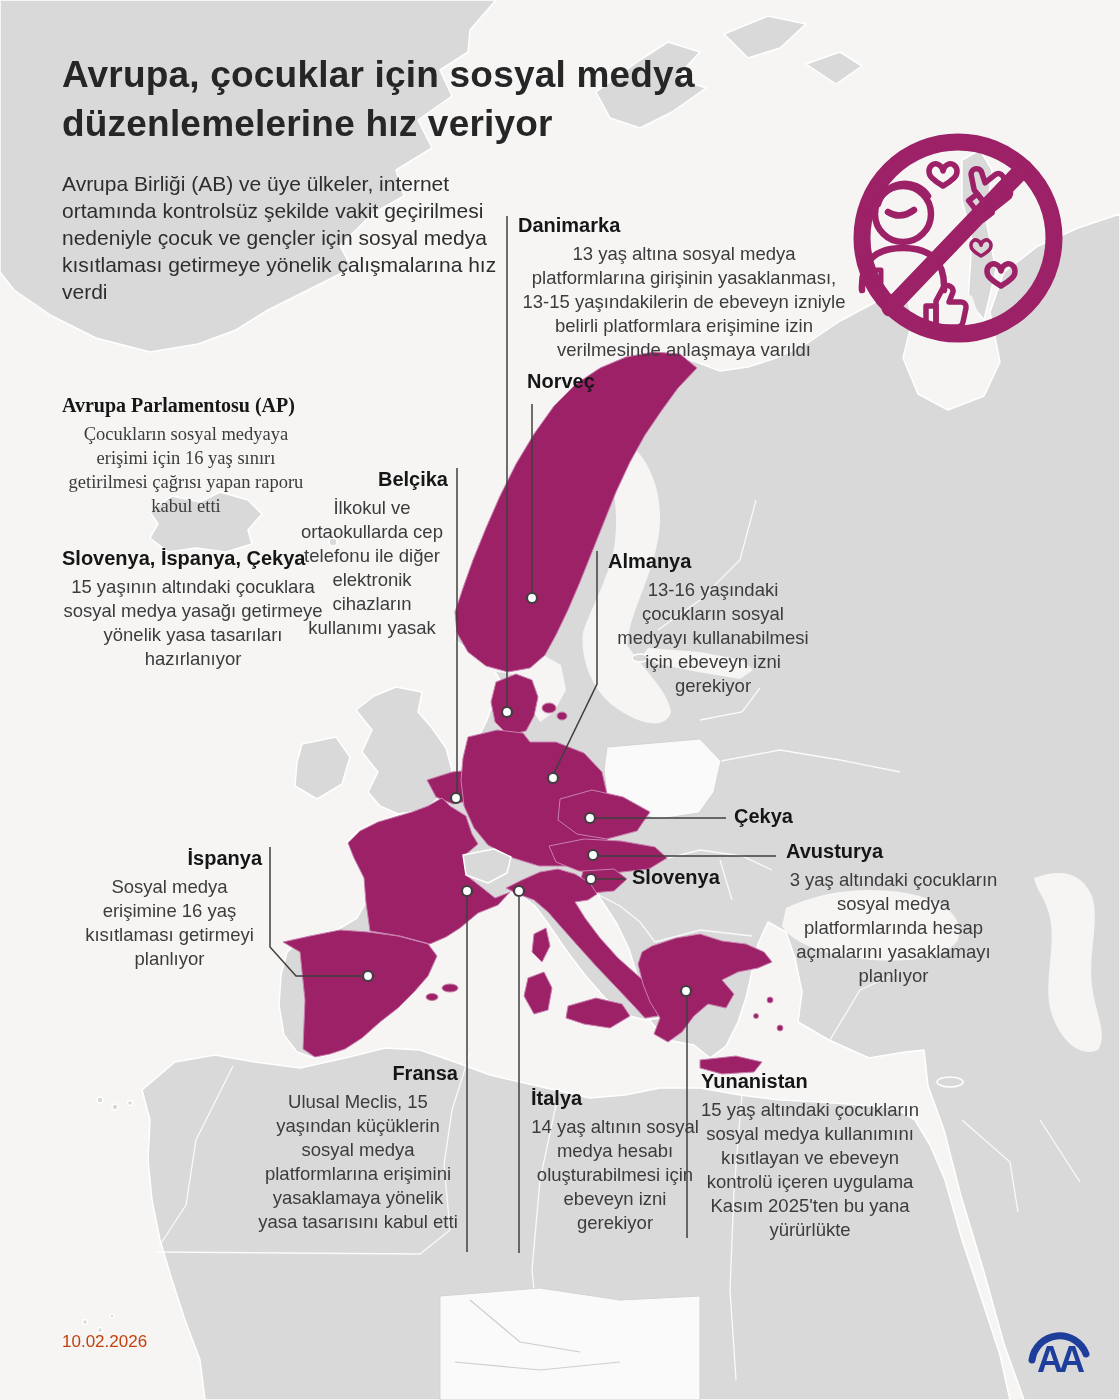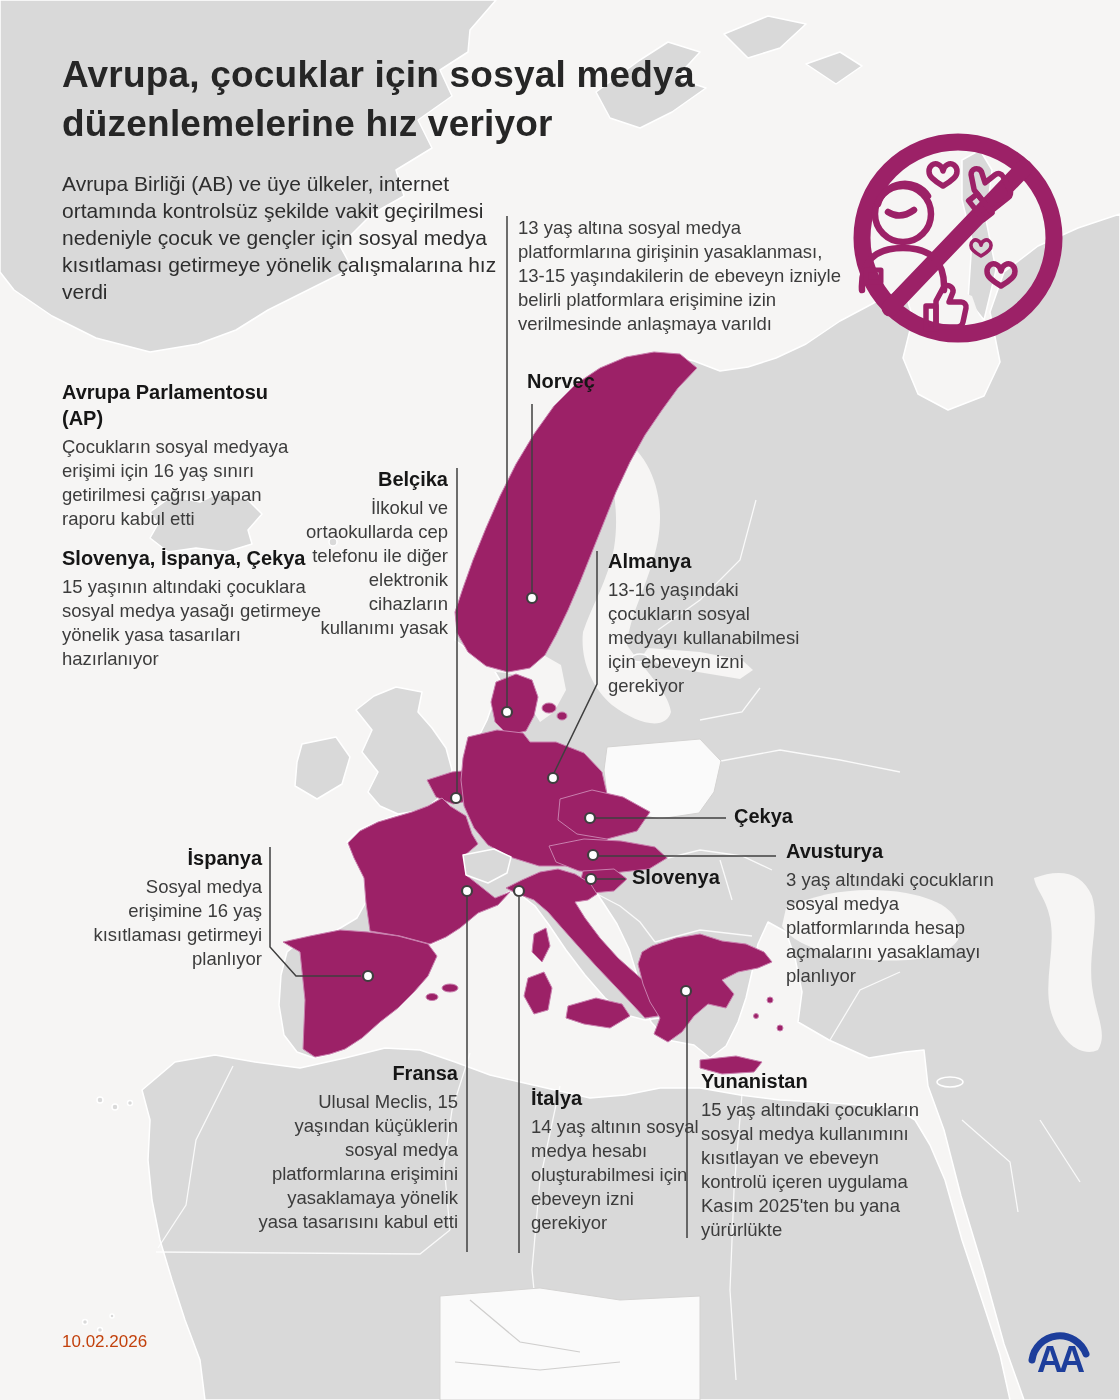--- a/index.html
+++ b/index.html
@@ -20,21 +20,21 @@
   .sea{fill:var(--c-sea); stroke:none;}
   .white-country{fill:var(--c-white-country); stroke:#d4d3d2; stroke-width:1; stroke-linejoin:round;}
   .hl{fill:var(--c-highlight); stroke:var(--c-highlight-border); stroke-width:1; stroke-linejoin:round;}
   .borderline{fill:none; stroke:#ffffff; stroke-width:1.3; opacity:.85;}
   .borderline-gray{fill:none; stroke:#cfcecd; stroke-width:1.2;}
   .leader{fill:none; stroke:var(--c-leader-line); stroke-width:1.5;}
   .marker{fill:#ffffff; stroke:var(--c-leader-line); stroke-width:2.2;}
   .ban{stroke:var(--c-highlight); fill:none; stroke-linecap:round; stroke-linejoin:round;}
   .txt{position:absolute; color:var(--c-text-body);}
   .txt h3{margin:0; font-size:20px; line-height:26px; font-weight:700; color:var(--c-text-heading);}
-  .txt p{margin:4px 0 0 0; font-size:18.5px; line-height:24px;}
+  .txt p{margin:4px 0 0 0; font-size:18.5px; line-height:24px;text-align:center;}
   .r{text-align:right;}
   .maplabel{position:absolute; font-size:20px; font-weight:700; color:var(--c-text-heading);}
   .title{position:absolute; left:62px; top:50px; width:750px; margin:0;
     font-size:37px; line-height:49px; font-weight:700; color:#262626; letter-spacing:.2px;}
   .intro{position:absolute; left:62px; top:170px; width:438px; margin:0;
     font-size:21px; line-height:27px; color:#2e2e2e;}
   .date{position:absolute; left:62px; top:1332px; font-size:17px; color:#c2410c;}
 </style>
 </head>
 <body>
@@ -195,30 +195,31 @@
 
     <g>
       <path d="M1032,1360 a28,28 0 0 1 54,-6" fill="none" stroke="#1d3e9b" stroke-width="7" stroke-linecap="round"></path>
       <text x="1059" y="1372" text-anchor="middle" font-family="Liberation Sans, DejaVu Sans, sans-serif" font-size="36" font-weight="bold" fill="#1d3e9b" letter-spacing="-4">AA</text>
     </g>
   </svg>
 
   <h1 class="title">Avrupa, çocuklar için sosyal medya düzenlemelerine hız veriyor</h1>
   <p class="intro">Avrupa Birliği (AB) ve üye ülkeler, internet ortamında kontrolsüz şekilde vakit geçirilmesi nedeniyle çocuk ve gençler için sosyal medya kısıtlaması getirmeye yönelik çalışmalarına hız verdi</p>
 
-  <div class="txt" style="left:62px; top:379px; width:248px;">
+  <div class="txt" style="left:62px; top:392px; width:248px;font-family:Liberation Serif, serif;">
     <h3>Avrupa Parlamentosu (AP)</h3>
     <p>Çocukların sosyal medyaya erişimi için 16 yaş sınırı getirilmesi çağrısı yapan raporu kabul etti</p>
   </div>
   <div class="txt" style="left:62px; top:545px; width:262px;">
     <h3>Slovenya, İspanya, Çekya</h3>
     <p>15 yaşının altındaki çocuklara sosyal medya yasağı getirmeye yönelik yasa tasarıları hazırlanıyor</p>
   </div>
 
   <div class="txt" style="left:518px; top:212px; width:332px;">
+    <h3>Danimarka</h3>
     <p>13 yaş altına sosyal medya platformlarına girişinin yasaklanması, 13-15 yaşındakilerin de ebeveyn izniyle belirli platformlara erişimine izin verilmesinde anlaşmaya varıldı</p>
   </div>
   <div class="txt r" style="left:296px; top:466px; width:152px;">
     <h3>Belçika</h3>
     <p>İlkokul ve ortaokullarda cep telefonu ile diğer elektronik cihazların kullanımı yasak</p>
   </div>
   <div class="txt" style="left:608px; top:548px; width:210px;">
     <h3>Almanya</h3>
     <p>13-16 yaşındaki çocukların sosyal medyayı kullanabilmesi için ebeveyn izni gerekiyor</p>
   </div>

